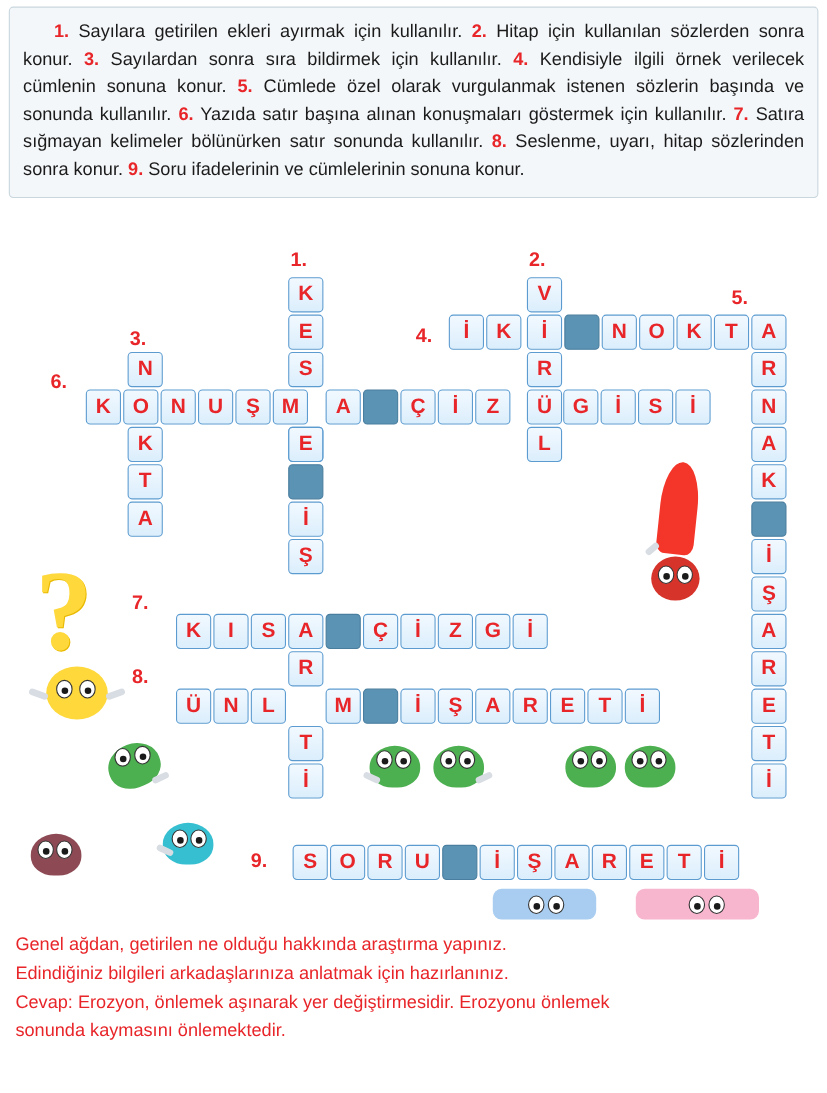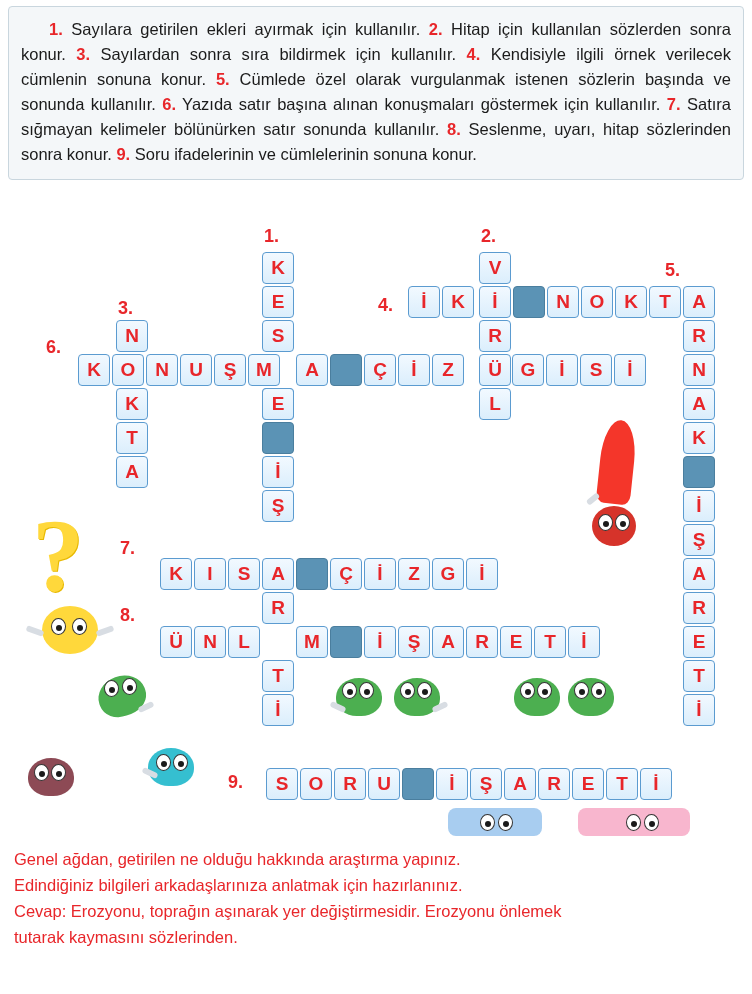--- a/index.html
+++ b/index.html
@@ -323,17 +323,17 @@
         <div class="cell" style="left:606px; top:548px;">T</div>
         <div class="cell" style="left:640px; top:548px;">İ</div>
         <div class="cell" style="left:248px; top:134px;">M</div>
         <div class="cell" style="left:262px; top:168px;">E</div>
       </div>
   </div>
 
   <div id="bottom-text">
       <p>Genel ağdan, getirilen ne olduğu hakkında araştırma yapınız.</p>
       <p>Edindiğiniz bilgileri arkadaşlarınıza anlatmak için hazırlanınız.</p>
-      <p>Cevap: Erozyonu, toprağın aşınarak yer değiştirmesidir. Erozyonu önlemek</p>
-      <p>tutarak kaymasını sözlerinden.</p>
+      <p>Cevap: Erozyon, önlemek aşınarak yer değiştirmesidir. Erozyonu önlemek</p>
+      <p>sonunda kaymasını önlemektedir.</p>
     </div>
 
 </div>
 
 </body></html>

